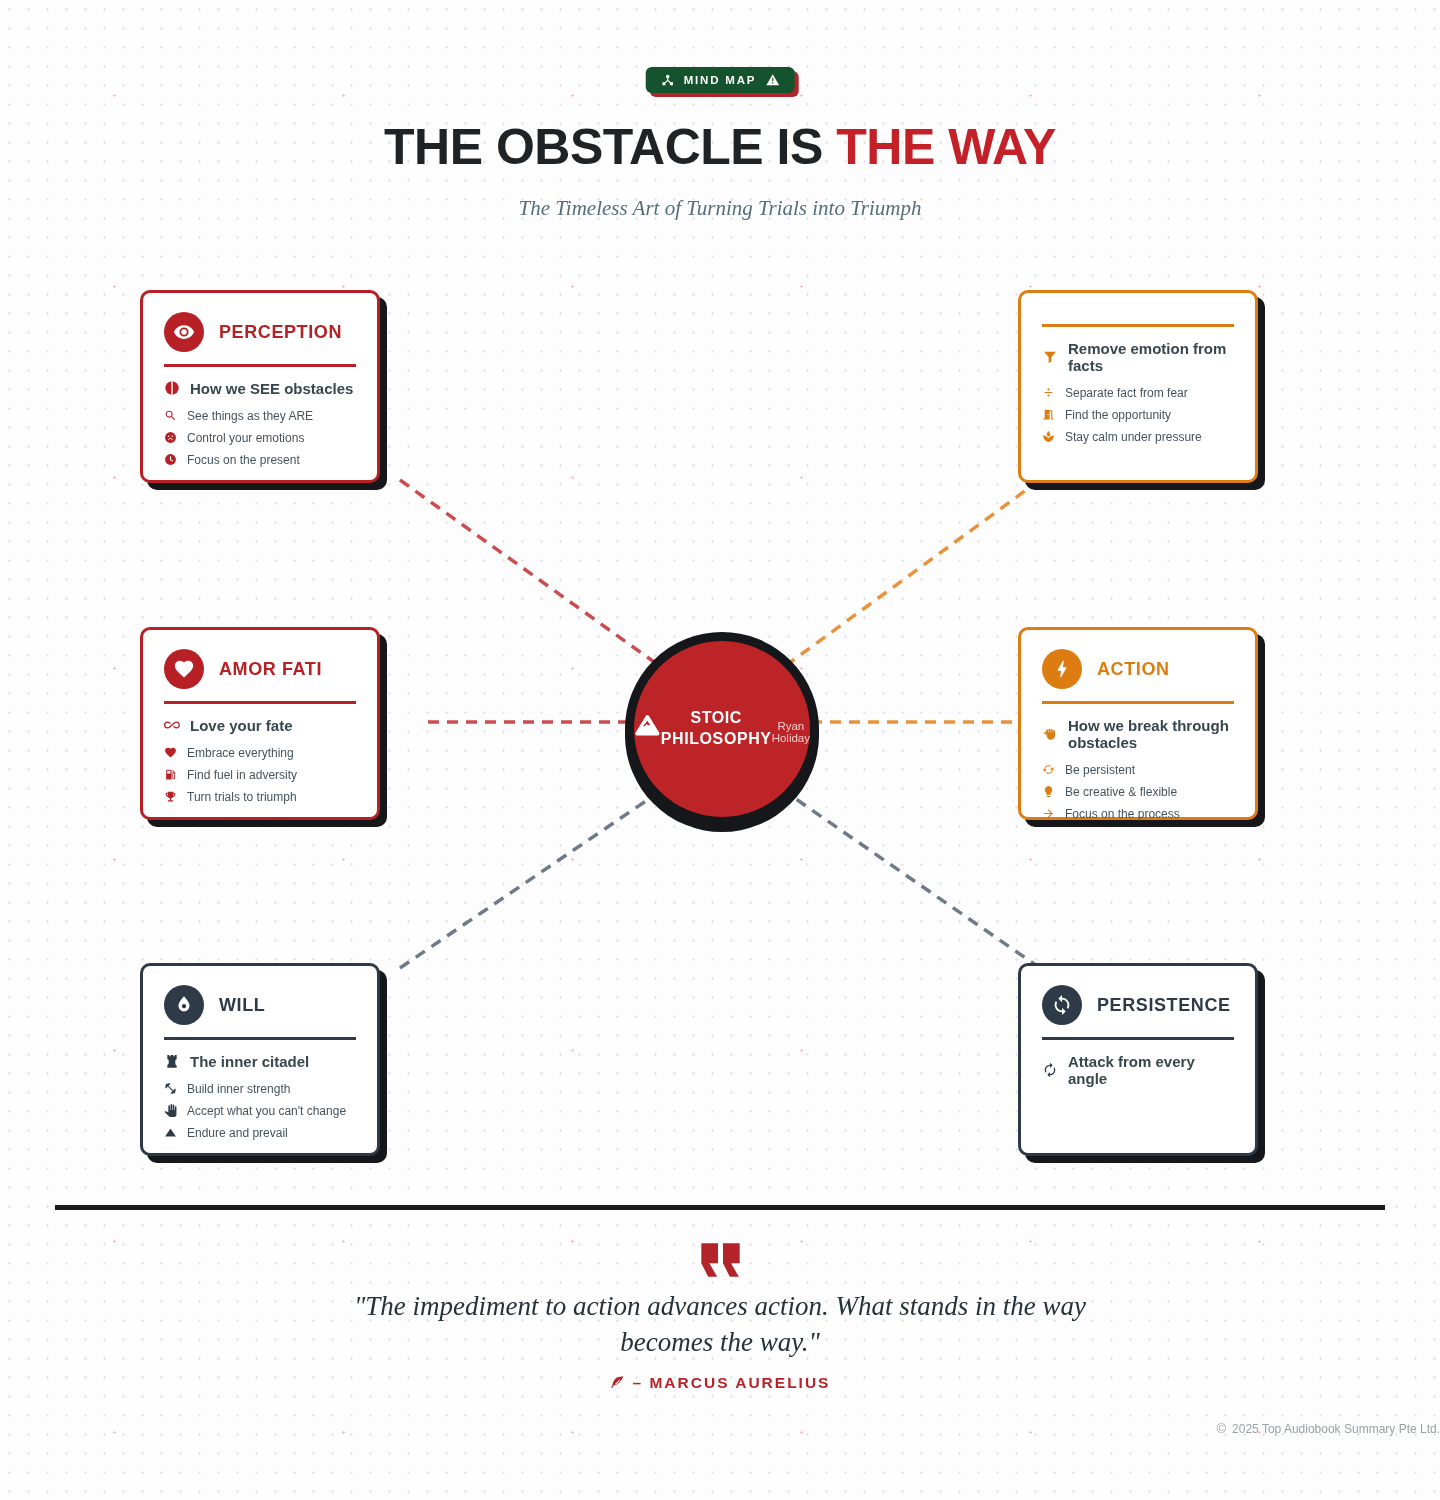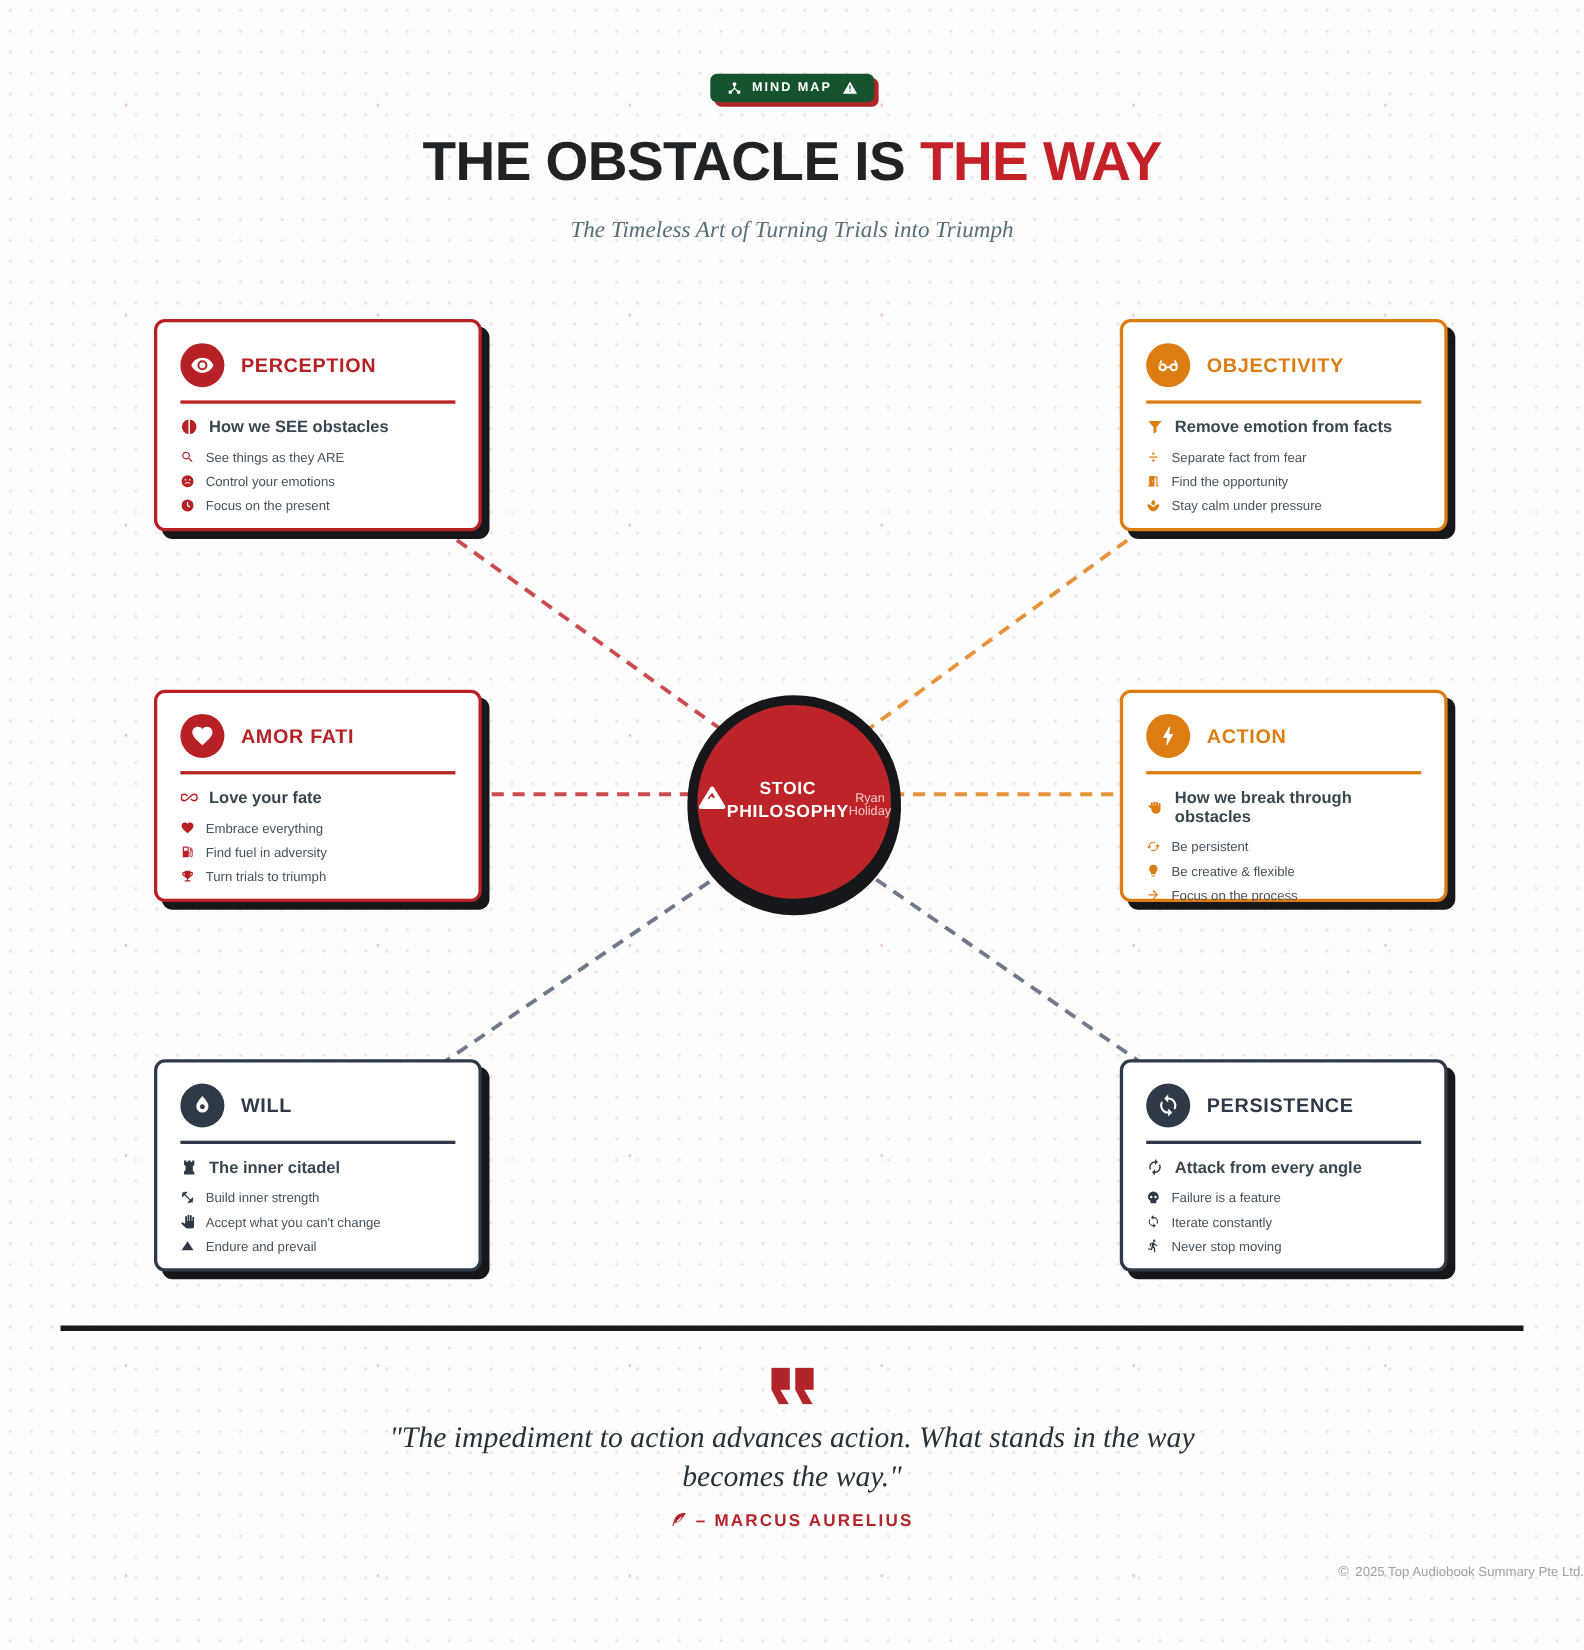--- a/index.html
+++ b/index.html
@@ -35,21 +35,21 @@
     position:absolute;top:196px;left:0;width:100%;text-align:center;
     font-family:"Liberation Serif",serif;font-style:italic;
     font-size:21px;color:#546e7a;margin:0;
   }
 
   
   .connectors{position:absolute;left:0;top:0;z-index:1;}
 
   
   .card{
-    position:absolute;width:298px;height:193px;box-sizing:border-box;
+    position:absolute;width:240px;height:193px;box-sizing:border-box;
     background:#fff;border:3px solid var(--c);border-radius:10px;
     box-shadow:7px 7px 0 #15171a;
     padding:19px 21px;z-index:2;
   }
   .theme-red{--c:#b72025;}
   .theme-orange{--c:#dd7d11;}
   .theme-slate{--c:#2e3a48;}
   .card-head{display:flex;align-items:center;gap:15px;}
   .icon-badge{
     width:40px;height:40px;border-radius:50%;background:var(--c);
@@ -272,28 +272,20 @@
     <li>
         <svg>
           <use href="#i-clock"></use>
         </svg>
         <span>Focus on the present</span>
       </li>
   </ul>
 </section>
 
 <section class="card theme-orange" style="left:1018px;top:290px;">
-  <div class="card-head">
-    <div class="icon-badge">
-        <svg>
-          <use href="#i-glasses"></use>
-        </svg>
-      </div>
-    <h2 class="card-title">OBJECTIVITY</h2>
-  </div>
   <div class="rule"></div>
   <div class="lead">
     <svg>
         <use href="#i-funnel"></use>
       </svg>
     <span>Remove emotion from facts</span>
   </div>
   <ul>
     <li>
         <svg>
@@ -439,40 +431,20 @@
       </div>
     <h2 class="card-title">PERSISTENCE</h2>
   </div>
   <div class="rule"></div>
   <div class="lead">
     <svg>
         <use href="#i-rotate"></use>
       </svg>
     <span>Attack from every angle</span>
   </div>
-  <ul>
-    <li>
-        <svg>
-          <use href="#i-skull"></use>
-        </svg>
-        <span>Failure is a feature</span>
-      </li>
-    <li>
-        <svg>
-          <use href="#i-loop"></use>
-        </svg>
-        <span>Iterate constantly</span>
-      </li>
-    <li>
-        <svg>
-          <use href="#i-runner"></use>
-        </svg>
-        <span>Never stop moving</span>
-      </li>
-  </ul>
 </section>
 
 <div class="center-node">
   <svg>
       <use href="#i-mountain-big"></use>
     </svg>
   <div class="center-title">
     <div>STOIC</div>
     <div>PHILOSOPHY</div>
   </div>

